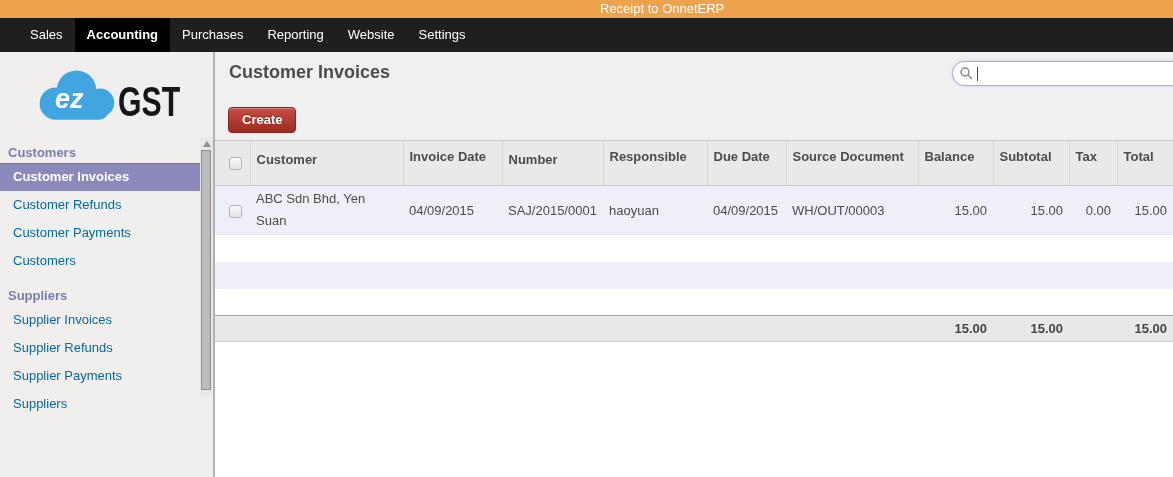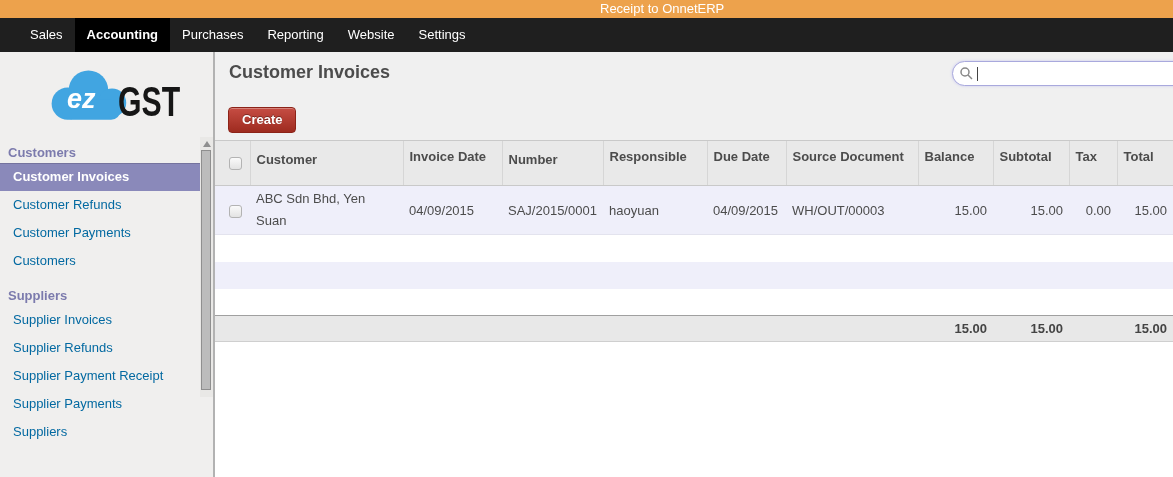--- a/index.html
+++ b/index.html
@@ -14,21 +14,21 @@
   .navbar { display:flex; height:34px; background:#1f1f1f; padding-left:18px; align-items:stretch; }
   .nav-item { line-height:34px; padding:0 12px; color:#ffffff; font-size:13px; cursor:pointer; white-space:nowrap; }
   .nav-item.active { background:#000; color:#fff; font-weight:bold; }
 
   
   .layout { display:flex; height:425px; }
 
   
   .sidebar { width:215px; min-width:215px; background:#f0efee; border-right:2px solid #b2b2b2; position:relative; }
   .logo-row { position:relative; height:90px; }
-  .cloud-wrap { position:absolute; left:45px; top:14px; width:85px; height:62px; }
+  .cloud-wrap { position:absolute; left:33px; top:14px; width:85px; height:62px; }
   .cloud-wrap svg { width:100%; height:100%; }
   .ez-text { position:absolute; left:22px; top:18px; color:#fff; font-weight:bold; font-style:italic; font-size:27px; }
   .gst-text { position:absolute; left:118px; top:26px; font-size:42px; font-weight:bold; color:#161616;
               transform:scaleX(0.72); transform-origin:left center; letter-spacing:0px; }
   .menu-section-title { height:21px; line-height:21px; padding-left:8px; color:#7c7bad; font-weight:bold; font-size:13px; }
   .menu-section-title.second { margin-top:10px; }
   .menu-item { height:28px; line-height:28px; padding-left:13px; color:#0369a1; font-size:13px; cursor:pointer;
                white-space:nowrap; overflow:hidden; text-overflow:ellipsis; width:200px; }
   .menu-item.selected { background:#8a89ba; color:#fff; box-shadow:inset 0 1px 0 #75739e; font-weight:bold; }
 
@@ -111,21 +111,20 @@
 
     <div class="menu-section-title">Customers</div>
     <div class="menu-item selected">Customer Invoices</div>
     <div class="menu-item">Customer Refunds</div>
     <div class="menu-item">Customer Payments</div>
     <div class="menu-item">Customers</div>
 
     <div class="menu-section-title second">Suppliers</div>
     <div class="menu-item">Supplier Invoices</div>
     <div class="menu-item">Supplier Refunds</div>
-    <div class="menu-item">Supplier Payment Receipt</div>
     <div class="menu-item">Supplier Payments</div>
     <div class="menu-item">Suppliers</div>
 
     <div class="side-scrollbar">
       <div class="scroll-up-arrow"></div>
       <div class="scroll-thumb"></div>
     </div>
   </div>
 
   <div class="main">

